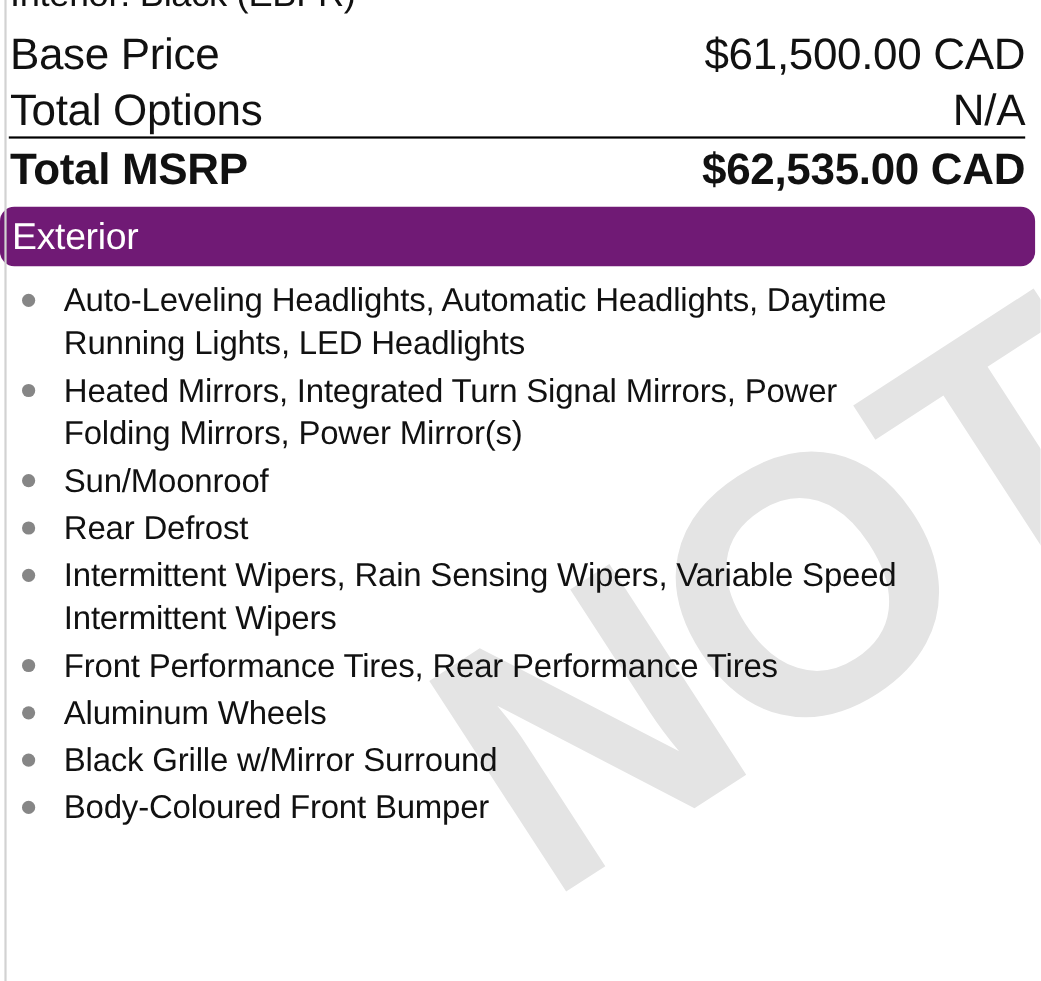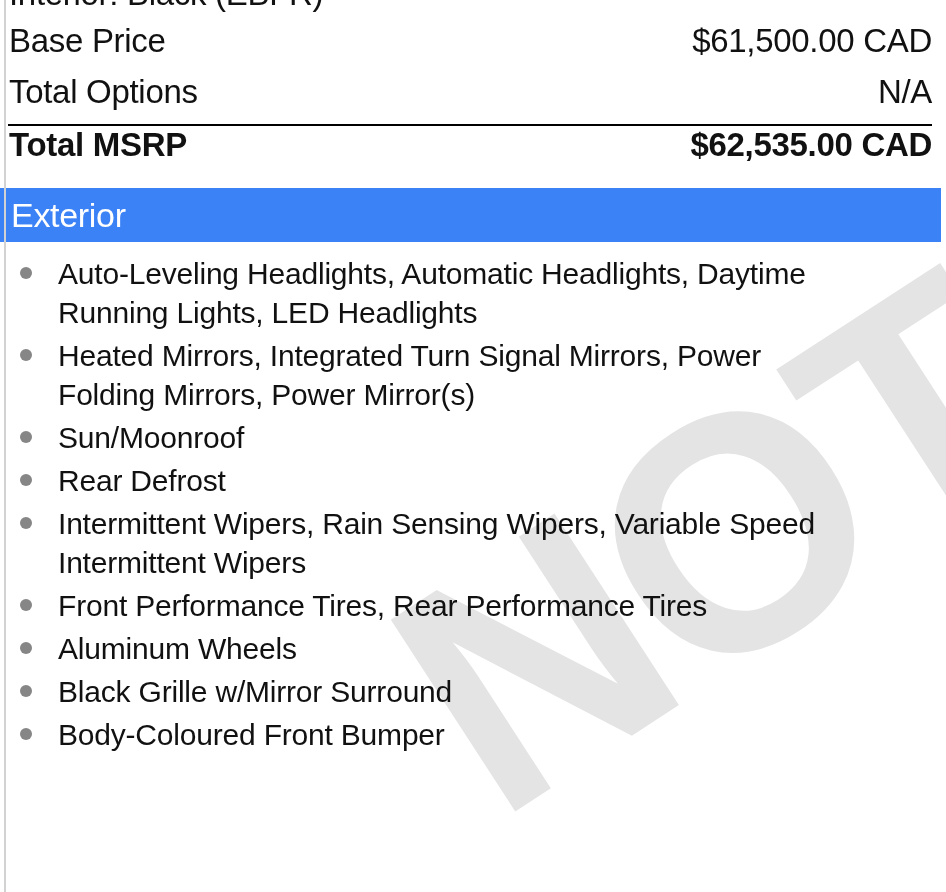--- a/index.html
+++ b/index.html
@@ -43,47 +43,48 @@
     display: block;
     margin-top: -25px; margin-left: 9px;
     font-size: 33px; line-height: 38px;
     letter-spacing: -0.3px;
     white-space: nowrap;
   }
 
   
   .price-table { margin-top: 9px; }
   .price-row {
-    display: flex; justify-content: space-between; align-items: flex-start;
+    display: flex; justify-content: space-between; align-items: flex-end;
     height: 51px;
     padding: 0 14px 0 9px;
-    font-size: 33px;
+    font-size: 40px;
     letter-spacing: -0.3px;
   }
   .price-row .label { text-align: left; }
   .price-row .value { text-align: right; }
   .price-row.bold { font-weight: bold; }
   .divider {
     height: 0;
     border-top: 2px solid #000000;
     margin: 0 14px 0 8px;
   }
 
   
   .section-bar {
     margin-top: 11px;
     height: 54px;
     width: 941px;
-    background: #3b82f6;
+    background: #701a75;
     color: #ffffff;
     display: flex; align-items: center;
     padding-left: 11px;
     box-sizing: border-box;
     font-size: 34px;
     letter-spacing: -0.3px;
+    border-radius: 13px;
   }
 
   
   ul.feature-list {
     list-style: none;
     margin: 12px 0 0 0;
     padding: 0;
   }
   ul.feature-list li {
     position: relative;

